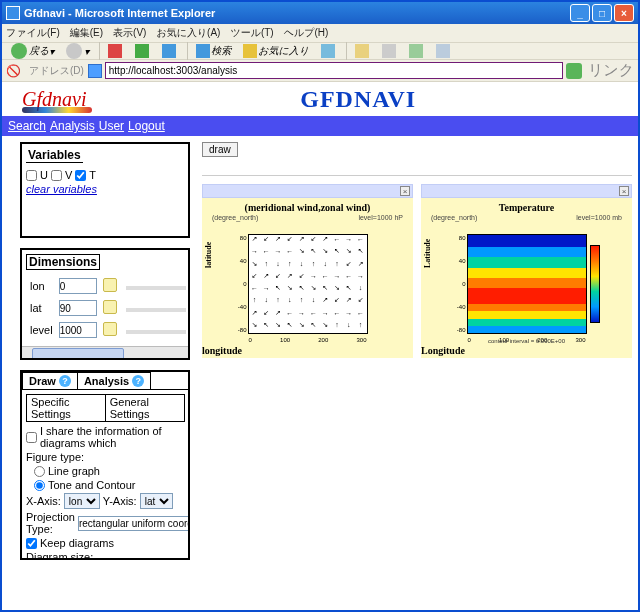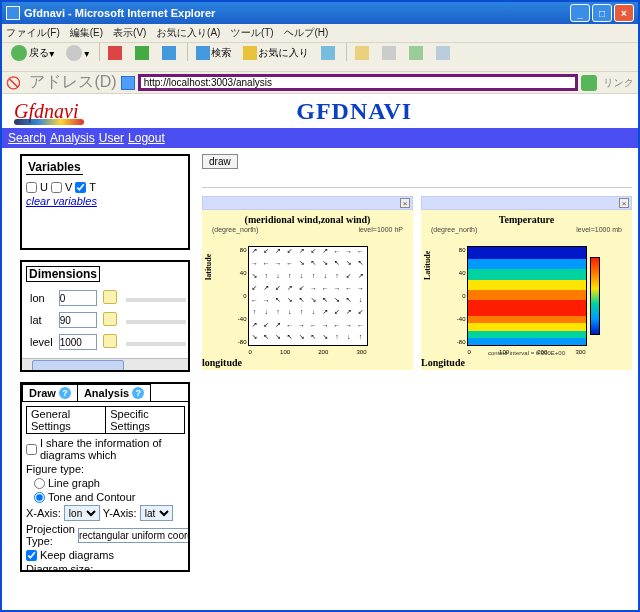--- a/index.html
+++ b/index.html
@@ -5,31 +5,31 @@
   * { box-sizing: border-box; margin: 0; padding: 0; }
   body { font-family: "MS PGothic", Arial, sans-serif; font-size: 11px; width: 640px; height: 612px; overflow: hidden; background: #fff; border: 2px solid #0a4dd0; }
   .titlebar { background: linear-gradient(to bottom, #2b83e0, #1a5fc8); height: 22px; display: flex; align-items: center; padding: 0 4px; color: #fff; font-weight: bold; }
   .titlebar .icon { width: 14px; height: 14px; background: #3a8ee7; border: 1px solid #fff; margin-right: 4px; }
   .titlebar .spacer { flex: 1; }
   .titlebar .winbtn { width: 20px; height: 18px; margin-left: 2px; border: 1px solid #fff; display: flex; align-items: center; justify-content: center; font-size: 10px; color: #fff; border-radius: 3px; }
   .winbtn.min, .winbtn.max { background: #3a8ee7; }
   .winbtn.close { background: #e75c3a; }
   .menubar { background: #f1efe3; height: 18px; display: flex; align-items: center; padding: 0 4px; font-size: 10px; color: #222; }
   .menubar span { margin-right: 10px; }
-  .toolbar { background: #f1efe3; height: 30px; display: flex; padding: 0 4px; border-top: 1px solid #d8d5c6; border-bottom: 1px solid #d8d5c6; }
+  .toolbar { background: #f1efe3; height: 18px; display: flex; align-items: center; padding: 0 4px; border-top: 1px solid #d8d5c6; border-bottom: 1px solid #d8d5c6; font-style: italic; }
   .tb-btn { height: 20px; padding: 0 4px; margin-right: 2px; display: flex; align-items: center; border: 1px solid transparent; border-radius: 3px; font-size: 10px; }
   .tb-btn .circ { width: 16px; height: 16px; border-radius: 50%; margin-right: 2px; }
   .tb-btn .ico { width: 14px; height: 14px; margin-right: 1px; }
   .sep { width: 1px; height: 18px; background: #c7c4b6; margin: 0 3px; }
   .addrbar { background: #f1efe3; height: 22px; display: flex; align-items: center; padding: 0 4px; border-bottom: 1px solid #d8d5c6; }
-  .addrbar .lbl { font-size: 16px; color: #888; margin: 0 4px; }
-  .addrbar input { flex: 1; height: 17px; font-size: 10px; border: 3px solid #701a75; padding: 0 3px; }
+  .addrbar .lbl { font-size: 10px; color: #888; margin: 0 4px; }
+  .addrbar input { flex: 1; height: 17px; font-size: 10px; border: 1px solid #701a75; padding: 0 3px; }
   .addrbar .url-icon { width: 14px; height: 14px; background: #4d9eff; border: 1px solid #2d6ecc; margin-right: 3px; }
   .addrbar .go { width: 16px; height: 16px; background: #59b559; border-radius: 3px; margin-left: 3px; }
-  .addrbar .links { font-size: 10px; color: #888; margin-left: 6px; }
+  .addrbar .links { font-size: 15px; color: #888; margin-left: 6px; }
   .page { display: flex; height: 524px; overflow: hidden; }
   .left { width: 194px; padding: 6px; }
   .right { flex: 1; padding: 6px; }
   .logo-row { display: flex; align-items: center; height: 30px; }
   .logo-row .logo-img { color: #c00; font-family: Georgia, serif; font-style: italic; font-size: 20px; position: relative; }
   .logo-row .logo-img::after { content: ""; position: absolute; left: 0; bottom: -2px; width: 70px; height: 6px; background: linear-gradient(90deg,#003, #06c, #fc0, #c00); border-radius: 3px; opacity: .8; }
   .main-title { flex: 1; text-align: center; font-family: "Times New Roman", serif; color: #0b40c4; font-size: 24px; letter-spacing: 1px; font-variant: small-caps; font-weight: bold; }
   .navbar { background: #4a4df0; color: #fff; height: 20px; display: flex; align-items: center; padding: 0 6px; margin-top: 4px; }
   .navbar a { color: #fff; text-decoration: underline; margin-right: 4px; font-size: 12px; }
   .panel { border: 2px solid #000; margin-bottom: 10px; padding: 4px; position: relative; font-size: 11px; background: #fff; margin-left: 12px; }
@@ -160,21 +160,21 @@
 <div class="addrbar">
   <span style="color:#c44;font-size:12px;margin-right:4px">🚫</span>
   <span class="lbl">アドレス(D)</span>
   <span class="url-icon"></span>
   <input type="text" value="http://localhost:3003/analysis" style="">
   <span class="go"></span>
   <span class="links">リンク</span>
 </div>
 
 <div>
-  <div class="logo-row" style="padding:4px 8px 0 12px">
+  <div class="logo-row" style="padding:4px 8px 0 20px">
     <span class="logo-img">Gfdnavi</span>
     <span class="main-title">GFDNAVI</span>
   </div>
   <div class="navbar">
     <a>Search</a>
     <a>Analysis</a>
     <a>User</a>
     <a>Logout</a>
   </div>
 
@@ -230,22 +230,22 @@
           <div class="tab">
               <span>Draw</span>
               <span class="q">?</span>
             </div>
           <div class="tab">
               <span>Analysis</span>
               <span class="q">?</span>
             </div>
         </div>
         <div class="subtabs">
+          <div class="stab">Specific Settings</div>
           <div class="stab">General Settings</div>
-          <div class="stab">Specific Settings</div>
         </div>
         <div class="form-row">
           <input type="checkbox" style="">
           <span>I share the information of diagrams which</span>
         </div>
         <div class="form-row">Figure type:</div>
         <div class="form-row" style="padding-left:8px">
           <input type="radio" name="ft" style="">
           <span>Line graph</span>
         </div>

